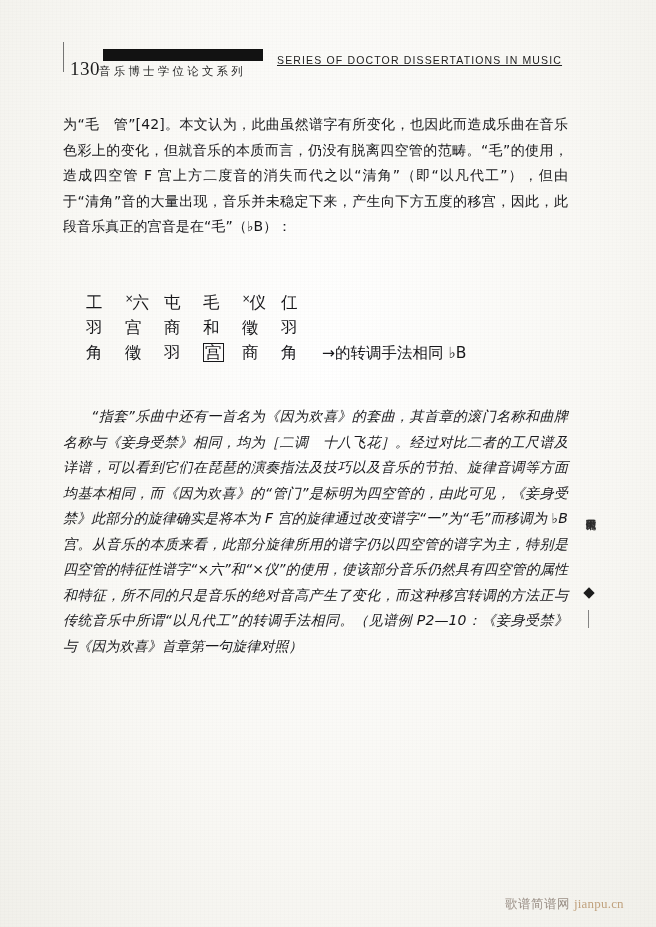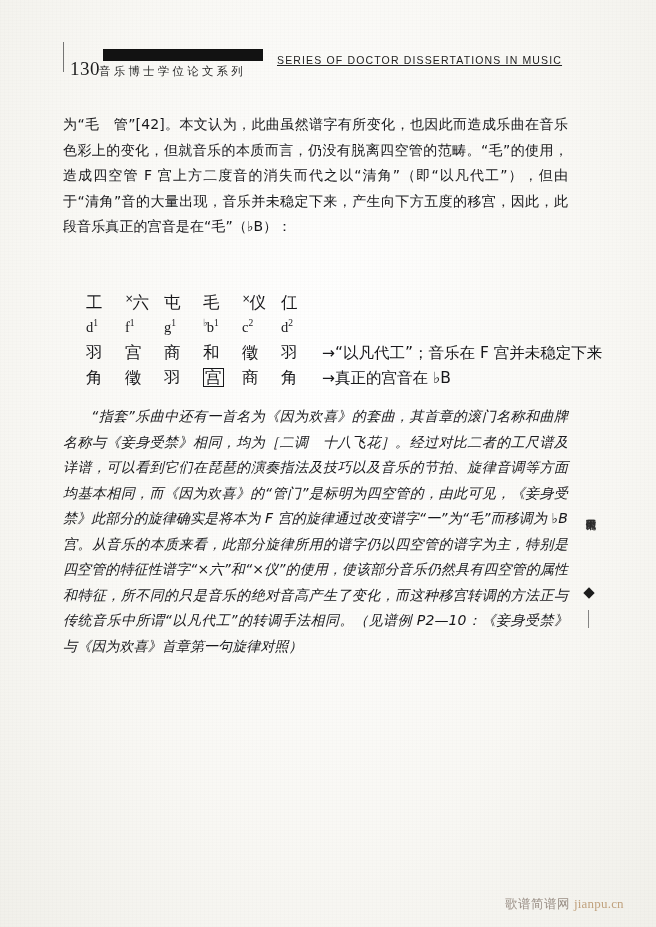--- a/index.html
+++ b/index.html
@@ -233,44 +233,35 @@
   <div id="notation">
       <div class="note-row">
         <div class="note-cell">工</div>
         <div class="note-cell"><span class="pre">×</span>六</div>
         <div class="note-cell">屯</div>
         <div class="note-cell">毛</div>
         <div class="note-cell"><span class="pre">×</span>仪</div>
         <div class="note-cell">仜</div>
       </div>
       <div class="note-row">
-        <div class="note-cell pitch">d<sup>1</sup></div>
-        <div class="note-cell pitch">f<sup>1</sup></div>
-        <div class="note-cell pitch">g<sup>1</sup></div>
-        <div class="note-cell pitch"><span class="pre">♭</span>b<sup>1</sup></div>
-        <div class="note-cell pitch">c<sup>2</sup></div>
-        <div class="note-cell pitch">d<sup>2</sup></div>
-      </div>
-      <div class="note-row">
         <div class="note-cell">羽</div>
         <div class="note-cell">宫</div>
         <div class="note-cell">商</div>
         <div class="note-cell">和</div>
         <div class="note-cell">徵</div>
         <div class="note-cell">羽</div>
-        <div class="note-tail">→“以凡代工”；音乐在 F 宫并未稳定下来</div>
       </div>
       <div class="note-row">
         <div class="note-cell">角</div>
         <div class="note-cell">徵</div>
         <div class="note-cell">羽</div>
         <div class="note-cell"><span class="boxed">宫</span></div>
         <div class="note-cell">商</div>
         <div class="note-cell">角</div>
-        <div class="note-tail">→真正的宫音在 ♭B</div>
+        <div class="note-tail">→的转调手法相同 ♭B</div>
       </div>
     </div>
 
   <div id="body2" style="position:absolute;left:63px;top:404px;width:505px;">
     <p class="para indent">“指套”乐曲中还有一首名为《因为欢喜》的套曲，其首章的滚门名称和曲牌名称与《妾身受禁》相同，均为［二调　十八飞花］。经过对比二者的工尺谱及详谱，可以看到它们在琵琶的演奏指法及技巧以及音乐的节拍、旋律音调等方面均基本相同，而《因为欢喜》的“管门”是标明为四空管的，由此可见，《妾身受禁》此部分的旋律确实是将本为 F 宫的旋律通过改变谱字“一”为“毛”而移调为 ♭B 宫。从音乐的本质来看，此部分旋律所用的谱字仍以四空管的谱字为主，特别是四空管的特征性谱字“×六”和“×仪”的使用，使该部分音乐仍然具有四空管的属性和特征，所不同的只是音乐的绝对音高产生了变化，而这种移宫转调的方法正与传统音乐中所谓“以凡代工”的转调手法相同。（见谱例 P2—10：《妾身受禁》与《因为欢喜》首章第一句旋律对照）</p>
   </div>
 
   <div id="side-caption">
     <span class="vtext">中国工尺谱研究</span>
   </div>

